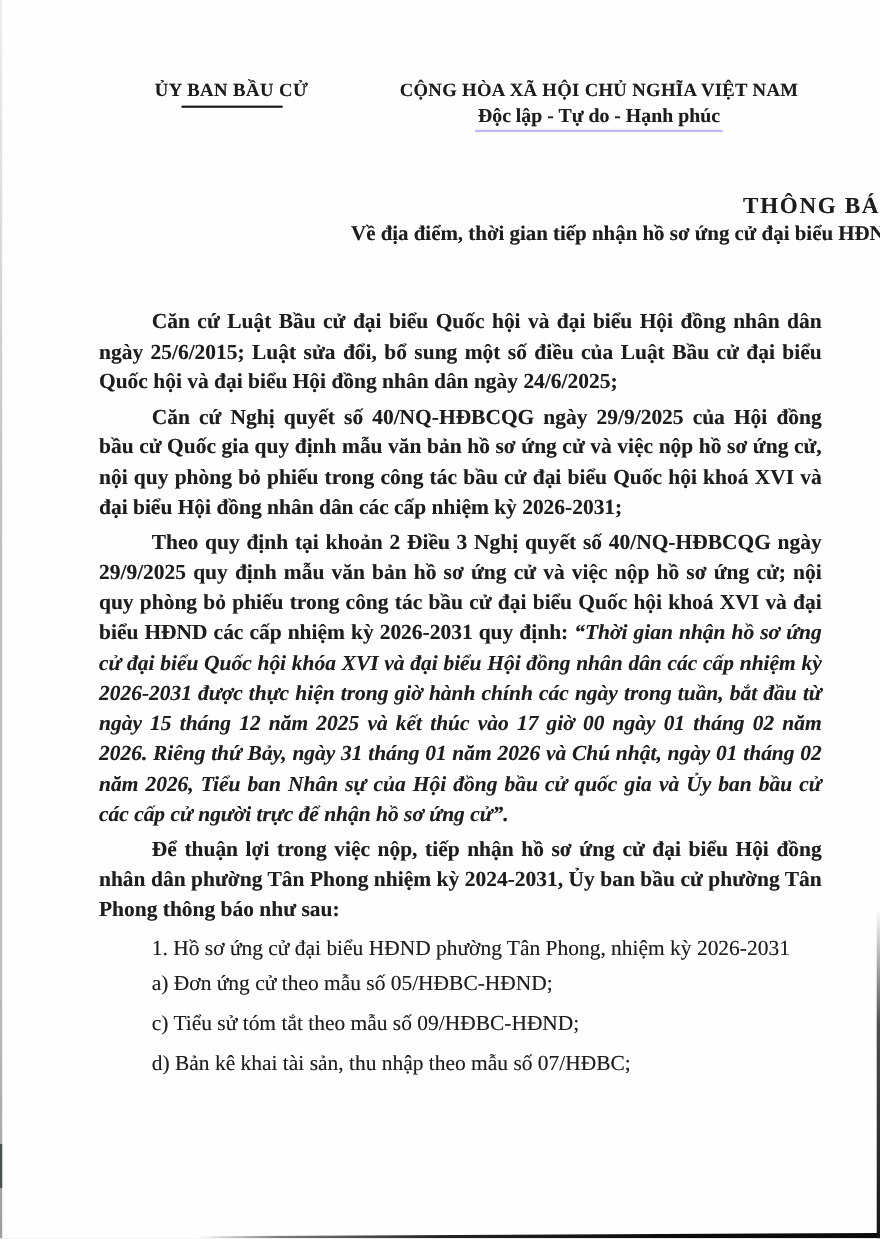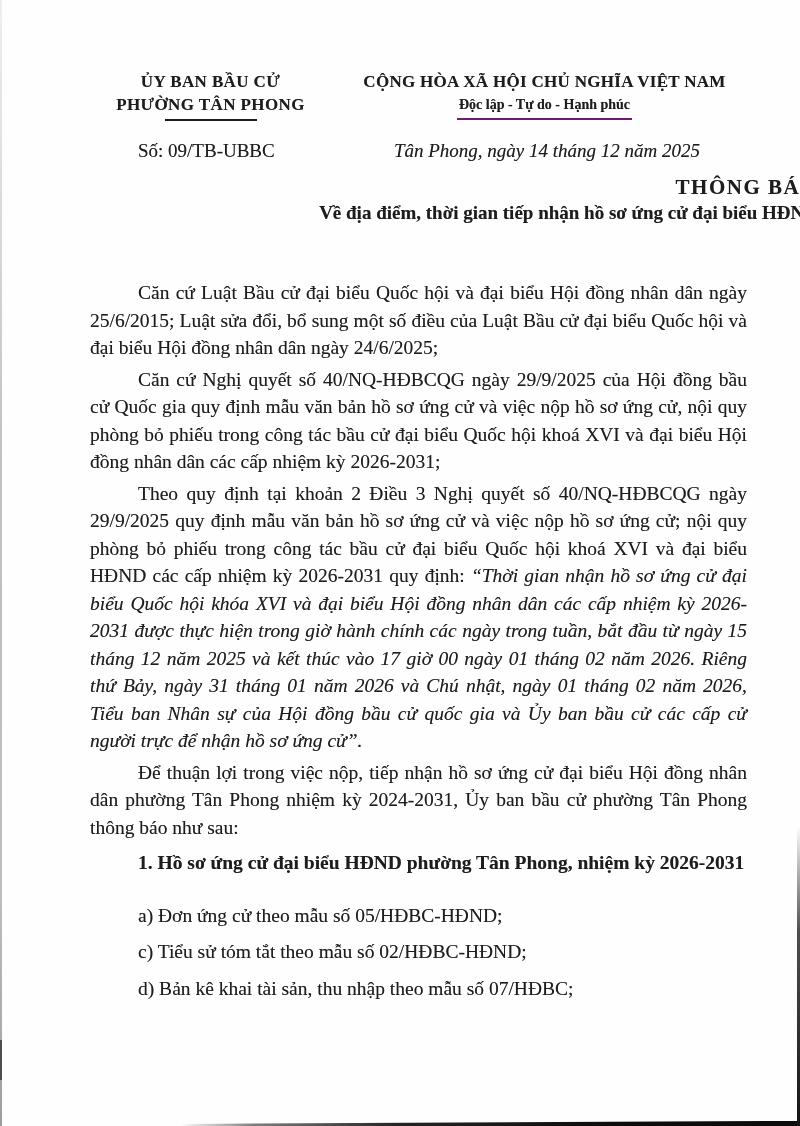--- a/index.html
+++ b/index.html
@@ -33,82 +33,77 @@
   }
   
   .hdr-row {
     position:absolute; top:70px; left:88px; right:58px;
     display:flex; justify-content:space-between; align-items:flex-start;
   }
   .hdr-org { width:245px; text-align:center; font-weight:bold; font-size:17px; line-height:23px; letter-spacing:.4px; }
   .hdr-org-rule { width:92px; height:2px; background:#1d1d1d; margin:3px auto 0; }
   .hdr-nat { width:395px; text-align:center; font-weight:bold; }
   .hdr-nat-line1 { font-size:17px; line-height:23px; letter-spacing:.3px; }
-  .hdr-nat-motto { display:inline-block; font-size:14px; line-height:24px; border-bottom:2px solid #701a75; padding:0 2px 1px; }
+  .hdr-nat-motto { display:inline-block; font-size:18px; line-height:24px; border-bottom:2px solid #c4b5fd; padding:0 2px 1px; }
   .numdate-row {
     position:absolute; top:140px; left:88px; right:58px;
     display:flex; justify-content:space-between; align-items:baseline;
   }
   .doc-number { margin-left:50px; font-size:19px; }
   .place-date { margin-right:42px; font-size:19px; font-style:italic; }
   
   .title-block { position:absolute; top:174px; left:18px; width:100%; text-align:right; }
   .title-main { font-size:21px; font-weight:bold; letter-spacing:1.5px; line-height:26px; }
   .title-sub { font-size:19px; font-weight:bold; line-height:26px; }
   .title-underline { text-decoration:underline; text-underline-offset:4px; }
   
   .body-block {
     position:absolute; top:279px; left:90px; width:657px;
     font-size:19.5px; line-height:27.5px; text-align:justify;
   }
-  .body-block p { margin:0 0 4px; text-indent:48px; }
+  .body-block p { margin:0 0 4px; text-indent:48px;font-weight:bold; }
   .quote-italic { font-style:italic; }
-  .sec-heading { margin:8px 0 25px; text-indent:48px; font-weight:bold; font-size:19.5px; }
+  .sec-heading { margin:8px 0 4px; text-indent:48px; font-weight:normal; font-size:19.5px; }
   .doc-item { margin:0 0 9px; text-indent:48px; }
   
   .page { text-shadow:0 0 .4px rgba(20,20,20,.45); }
 </style>
 </head>
 <body>
 
 <div class="page">
 
   <div class="scan-left-line"></div>
   <div class="scan-left-mark"></div>
   <div class="scan-bottom-line"></div>
   <div class="scan-right-line"></div>
 
   <div class="hdr-row">
     <div class="hdr-org">
       <div>ỦY BAN BẦU CỬ</div>
-      <div>PHƯỜNG TÂN PHONG</div>
       <div class="hdr-org-rule"></div>
     </div>
     <div class="hdr-nat">
       <div class="hdr-nat-line1">CỘNG HÒA XÃ HỘI CHỦ NGHĨA VIỆT NAM</div>
       <div><span class="hdr-nat-motto">Độc lập - Tự do - Hạnh phúc</span></div>
     </div>
   </div>
 
-  <div class="numdate-row">
-    <div class="doc-number">Số: 09/TB-UBBC</div>
-    <div class="place-date">Tân Phong, ngày 14 tháng 12 năm 2025</div>
-  </div>
 
   <div class="title-block">
     <div class="title-main">THÔNG BÁO</div>
     <div class="title-sub">Về địa điểm, thời gian tiếp nhận hồ sơ ứng cử đại biểu HĐND</div>
   </div>
 
   <div class="body-block">
     <p>Căn cứ Luật Bầu cử đại biểu Quốc hội và đại biểu Hội đồng nhân dân ngày 25/6/2015; Luật sửa đổi, bổ sung một số điều của Luật Bầu cử đại biểu Quốc hội và đại biểu Hội đồng nhân dân ngày 24/6/2025;</p>
     <p>Căn cứ Nghị quyết số 40/NQ-HĐBCQG ngày 29/9/2025 của Hội đồng bầu cử Quốc gia quy định mẫu văn bản hồ sơ ứng cử và việc nộp hồ sơ ứng cử, nội quy phòng bỏ phiếu trong công tác bầu cử đại biểu Quốc hội khoá XVI và đại biểu Hội đồng nhân dân các cấp nhiệm kỳ 2026-2031;</p>
     <p><span>Theo quy định tại khoản 2 Điều 3 Nghị quyết số 40/NQ-HĐBCQG ngày 29/9/2025 quy định mẫu văn bản hồ sơ ứng cử và việc nộp hồ sơ ứng cử; nội quy phòng bỏ phiếu trong công tác bầu cử đại biểu Quốc hội khoá XVI và đại biểu HĐND các cấp nhiệm kỳ 2026-2031 quy định: </span><span class="quote-italic">“Thời gian nhận hồ sơ ứng cử đại biểu Quốc hội khóa XVI và đại biểu Hội đồng nhân dân các cấp nhiệm kỳ 2026-2031 được thực hiện trong giờ hành chính các ngày trong tuần, bắt đầu từ ngày 15 tháng 12 năm 2025 và kết thúc vào 17 giờ 00 ngày 01 tháng 02 năm 2026. Riêng thứ Bảy, ngày 31 tháng 01 năm 2026 và Chú nhật, ngày 01 tháng 02 năm 2026, Tiểu ban Nhân sự của Hội đồng bầu cử quốc gia và Ủy ban bầu cử các cấp cử người trực để nhận hồ sơ ứng cử”.</span></p>
     <p>Để thuận lợi trong việc nộp, tiếp nhận hồ sơ ứng cử đại biểu Hội đồng nhân dân phường Tân Phong nhiệm kỳ 2024-2031, Ủy ban bầu cử phường Tân Phong thông báo như sau:</p>
 
     <div class="sec-heading">1. Hồ sơ ứng cử đại biểu HĐND phường Tân Phong, nhiệm kỳ 2026-2031</div>
 
     <div class="doc-item">a) Đơn ứng cử theo mẫu số 05/HĐBC-HĐND;</div>
-    <div class="doc-item">c) Tiểu sử tóm tắt theo mẫu số 02/HĐBC-HĐND;</div>
+    <div class="doc-item">c) Tiểu sử tóm tắt theo mẫu số 09/HĐBC-HĐND;</div>
     <div class="doc-item">d) Bản kê khai tài sản, thu nhập theo mẫu số 07/HĐBC;</div>
   </div>
 
 </div>
 
 </body></html>

